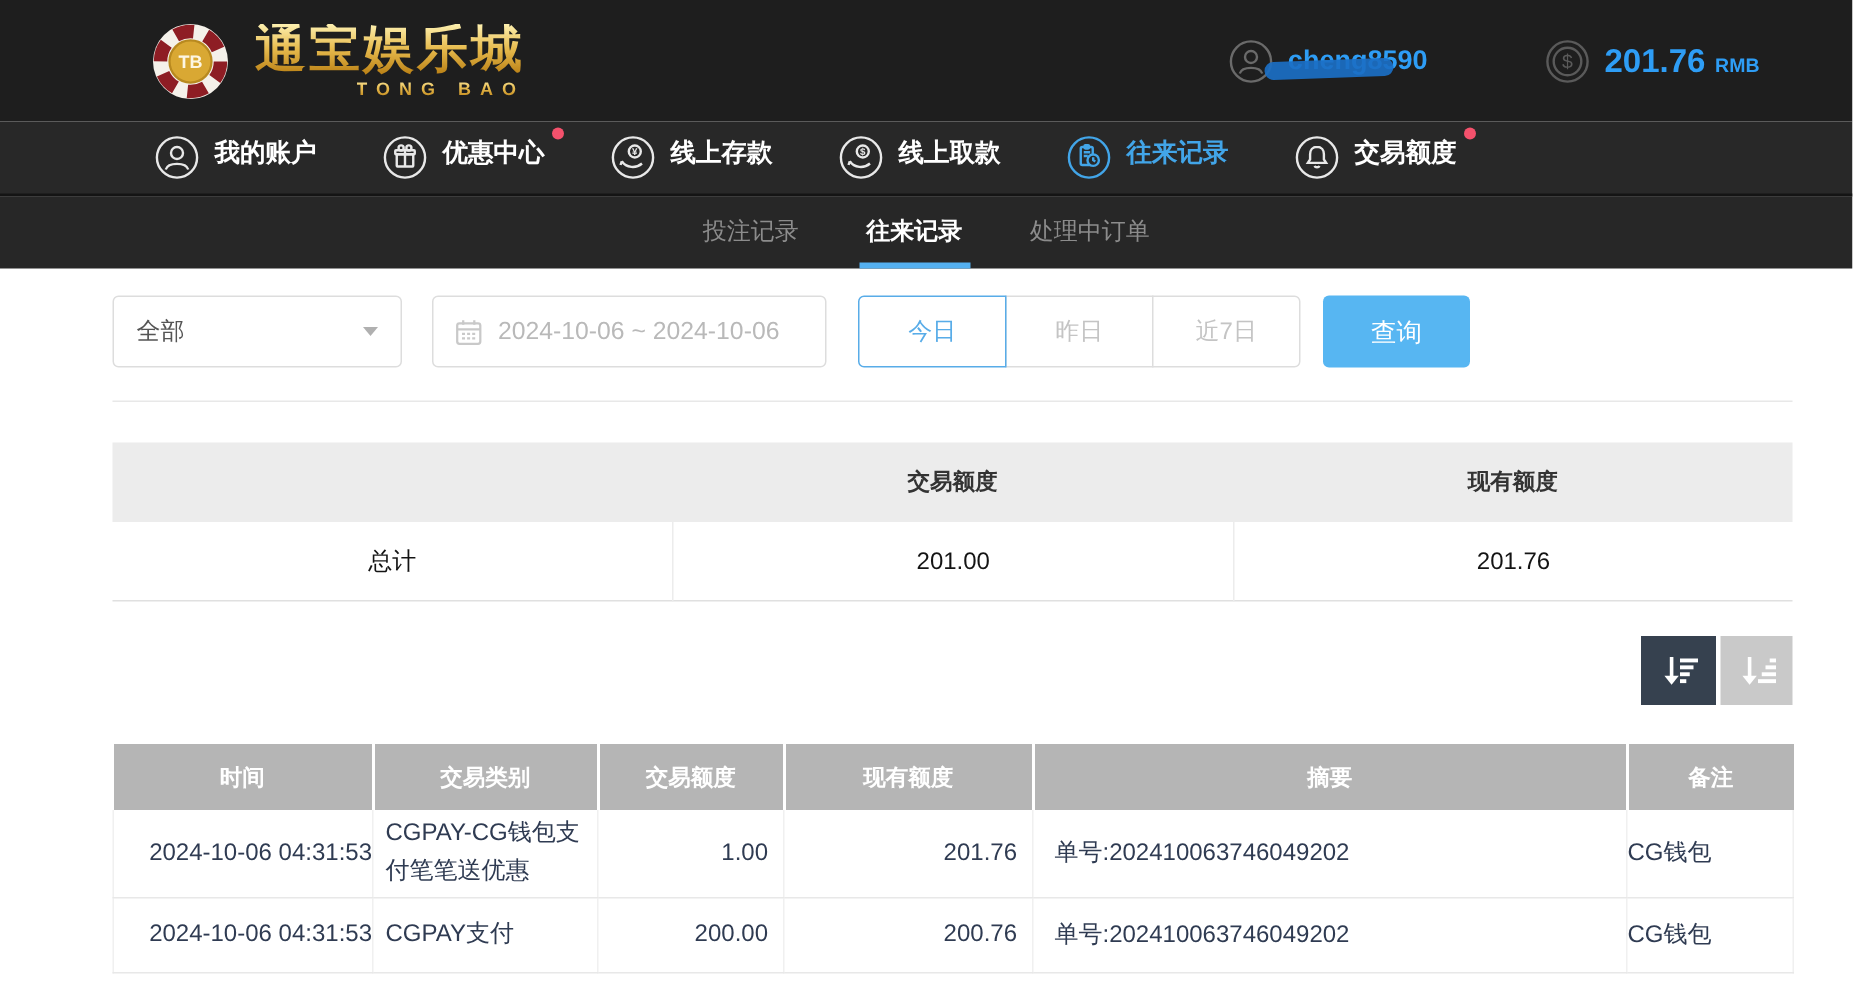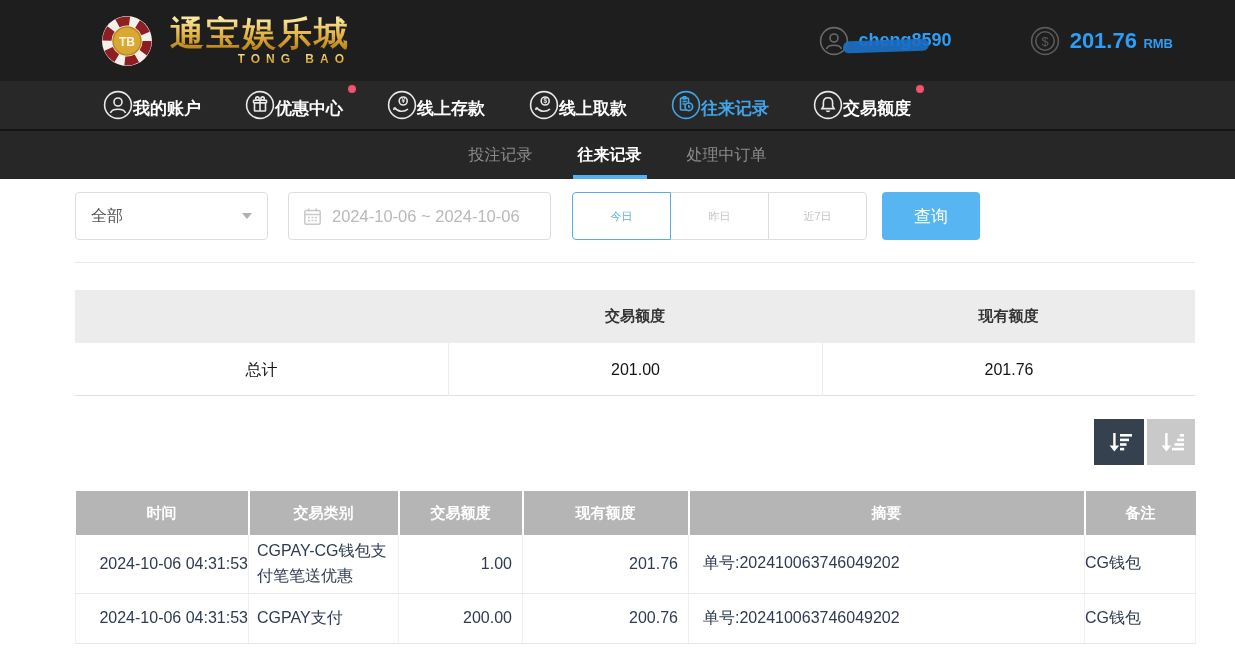--- a/index.html
+++ b/index.html
@@ -22,51 +22,51 @@
   .username-wrap { position:relative; }
   .username { color:#2e9df5; font-size:18px; font-weight:bold; }
   .scribble { position:absolute; left:-16px; top:10px; width:86px; height:12px;
     background:#1b6fc4; border-radius:7px; transform:rotate(-2deg); opacity:.92; }
   .balance-amount { color:#2e9df5; font-size:22px; font-weight:bold; }
   .balance-cur { color:#2e9df5; font-size:13px; font-weight:bold; margin-left:2px; }
 
   
   .nav-bar { height:50px; background:#282828; border-bottom:2px solid #141414;
     display:flex; align-items:center; padding-left:103px; gap:44px; }
-  .nav-item { display:flex; align-items:flex-end; color:#fff; font-size:17px;
+  .nav-item { display:flex; align-items:flex-start; gap:10px; color:#fff; font-size:17px;
     font-weight:bold; position:relative; cursor:pointer; }
   .nav-item svg { color:#e8e8e8; display:block; }
   .nav-item.active { color:#42a5e8; }
   .nav-item.active svg { color:#42a5e8; }
   .red-dot { position:absolute; right:-13px; top:-5px; width:8px; height:8px;
     border-radius:50%; background:#f4516c; }
 
   
   .sub-tabs { height:48px; background:#272727; display:flex; justify-content:center;
     gap:45px; }
   .tab { color:#8c8c8c; font-size:16px; line-height:48px; position:relative;
     cursor:pointer; }
   .tab.active { color:#fff; font-weight:bold; }
   .tab.active::after { content:""; position:absolute; left:-5px; right:-5px; bottom:0;
     height:4px; background:#54b0f0; }
 
   
   .content { padding:0 40px 0 75px; }
-  .filter-row { margin-top:13px; display:flex; align-items:center; }
+  .filter-row { margin-top:18px; display:flex; align-items:center; }
   .select-box { width:193px; height:48px; border:1px solid #ddd; border-radius:4px;
     display:flex; align-items:center; justify-content:space-between; padding:0 15px;
     color:#555; font-size:16px; cursor:pointer; background:#fff; }
   .caret { width:0; height:0; border-left:5px solid transparent;
     border-right:5px solid transparent; border-top:6px solid #b0b0b0; }
   .date-box { margin-left:20px; width:263px; height:48px; border:1px solid #ddd;
     border-radius:4px; display:flex; align-items:center; gap:10px; padding:0 14px;
     color:#b9b9b9; font-size:16.5px; cursor:pointer; background:#fff; }
   .quick-group { margin-left:21px; display:flex; }
   .quick-btn { width:99px; height:48px; border:1px solid #ddd; margin-left:-1px;
-    background:#fff; color:#c4c4c4; font-size:11px; cursor:pointer; }
+    background:#fff; color:#c4c4c4; font-size:16px; cursor:pointer; }
   .quick-btn:first-child { border-radius:4px 0 0 4px; margin-left:0; }
   .quick-btn:last-child { border-radius:0 4px 4px 0; }
   .quick-btn.active { border-color:#58ace8; color:#58ace8; position:relative; z-index:2; }
   .search-btn { margin-left:15px; width:98px; height:48px; background:#57b6f2;
     border:none; border-radius:4px; color:#fff; font-size:17px; cursor:pointer; }
   .divider { margin-top:22px; border-top:1px solid #e8e8e8; }
 
   
   .summary { margin-top:27px; }
   .summary-head, .summary-row { display:grid; grid-template-columns:373px 374px 373px;

